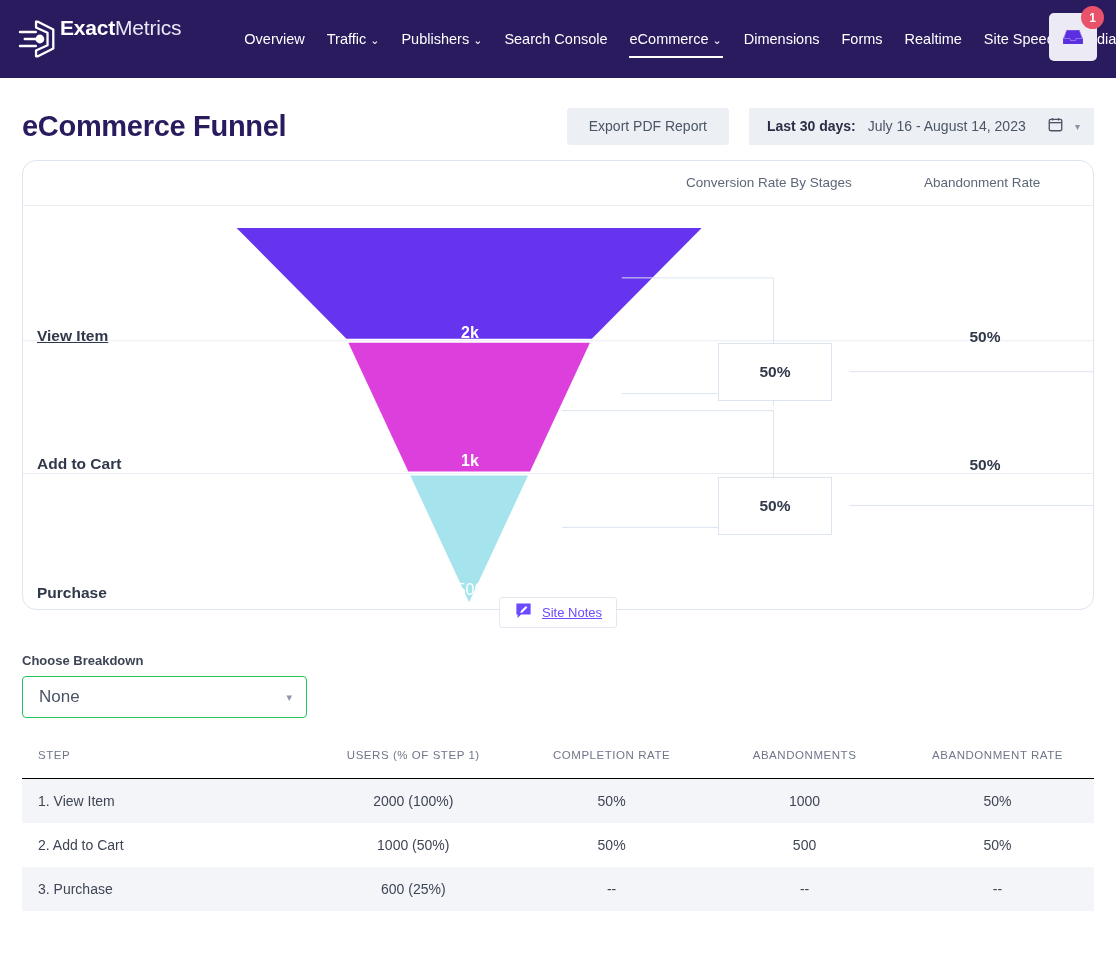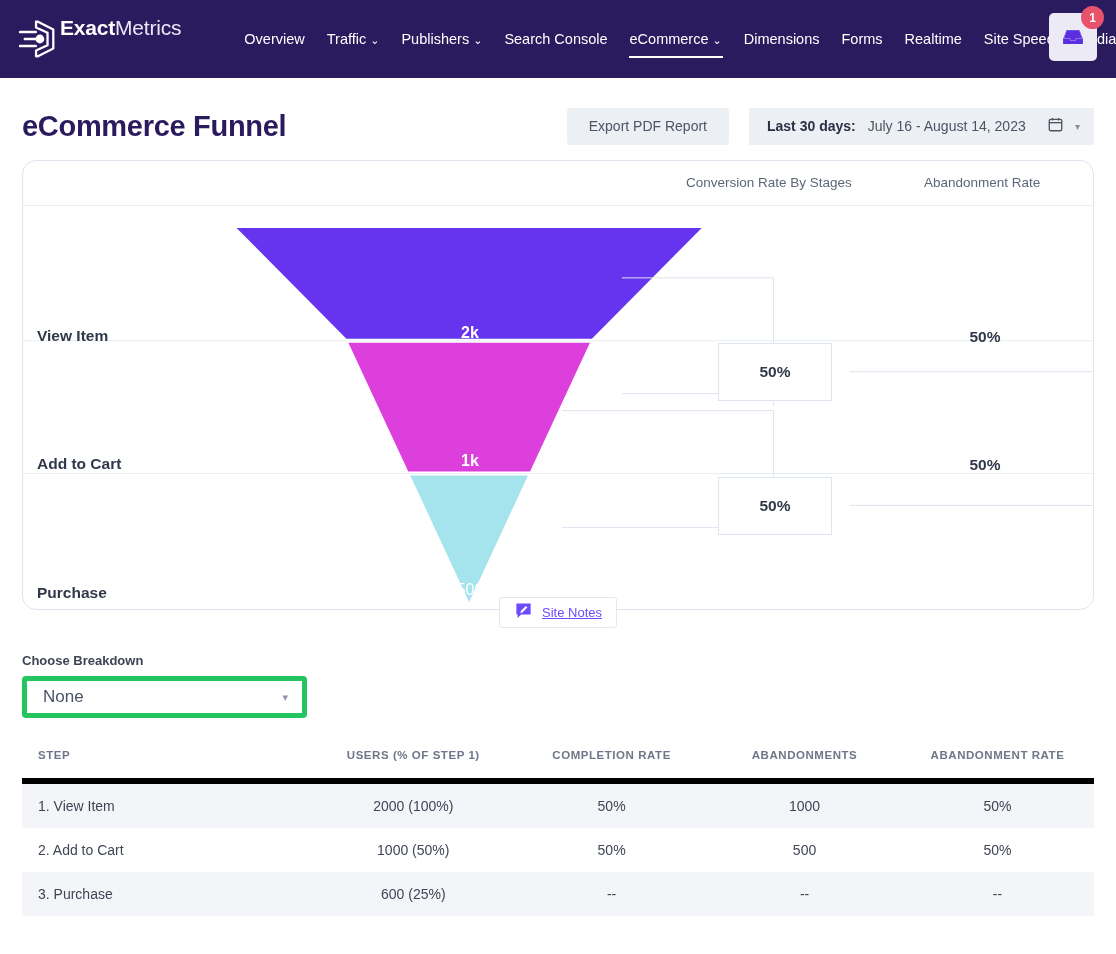--- a/index.html
+++ b/index.html
@@ -232,21 +232,21 @@
   .breakdown-label {
     font-size: 13px;
     font-weight: 700;
     color: #3d4454;
     margin-bottom: 8px;
     margin-top: 12px;
   }
   .select {
     width: 285px;
     height: 42px;
-    border: 5px solid #22c55e;
+    border: 1px solid #22c55e;
     border-radius: 4px;
     display: flex;
     align-items: center;
     padding: 0 14px 0 16px;
     font-size: 17px;
     color: #4a5365;
     background: #fff;
     cursor: pointer;
   }
   .select .sel-caret {
@@ -257,27 +257,27 @@
 
   
   .tbl {
     margin: 22px 22px 0 22px;
     width: calc(100% - 44px);
     border-collapse: collapse;
     table-layout: fixed;
   }
   .tbl th {
     font-size: 11.5px;
-    font-weight: 700;
+    font-weight: 400;
     letter-spacing: 0.55px;
     color: #6f7689;
     text-transform: uppercase;
     padding: 9px 16px 17px 16px;
     text-align: center;
-    border-bottom: 6px solid #000000;
+    border-bottom: 1px solid #000000;
   }
   .tbl th:first-child { text-align: left; }
   .tbl td {
     font-size: 14px;
     color: #3e4555;
     padding: 14px 16px;
     text-align: center;
   }
   .tbl td:first-child { text-align: left; }
   .tbl tbody tr:nth-child(odd) { background: #f4f5f8; }
@@ -401,21 +401,21 @@
 
       <path d="M540,205 L752,205 L752,322" fill="none" stroke="#dde4ef" stroke-width="1"></path>
       <path d="M540,322 L752,322" fill="none" stroke="#dde4ef" stroke-width="1"></path>
       <path d="M828,300 L1072,300" fill="none" stroke="#dde4ef" stroke-width="1"></path>
     </svg>
 
     <div style="position:absolute;left:400px;top:118px;width:94px;text-align:center;color:#fff;font-size:16px;font-weight:700;">2k</div>
     <div style="position:absolute;left:400px;top:246px;width:94px;text-align:center;color:#fff;font-size:16px;font-weight:700;">1k</div>
     <div style="position:absolute;left:400px;top:375px;width:94px;text-align:center;color:#fff;font-size:16px;font-weight:400;">500</div>
 
-    <div class="stage-label" style="top:121px;">View Item</div>
+    <div class="stage-label" style="top:121px;text-decoration:underline;">View Item</div>
     <div class="stage-label" style="top:249px;">Add to Cart</div>
     <div class="stage-label" style="top:378px;">Purchase</div>
 
     <div class="conv-box" style="left:695px;top:137px;">50%</div>
     <div class="conv-box" style="left:695px;top:271px;">50%</div>
 
     <div class="aband-val" style="top:122px;">50%</div>
     <div class="aband-val" style="top:250px;">50%</div>
   </div>
 

